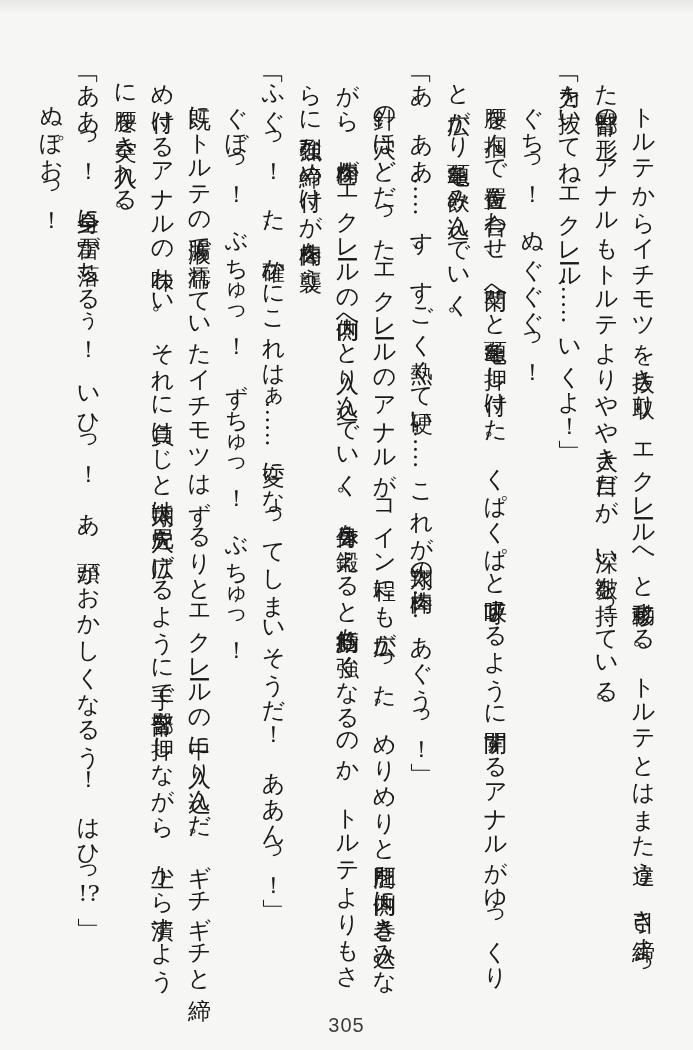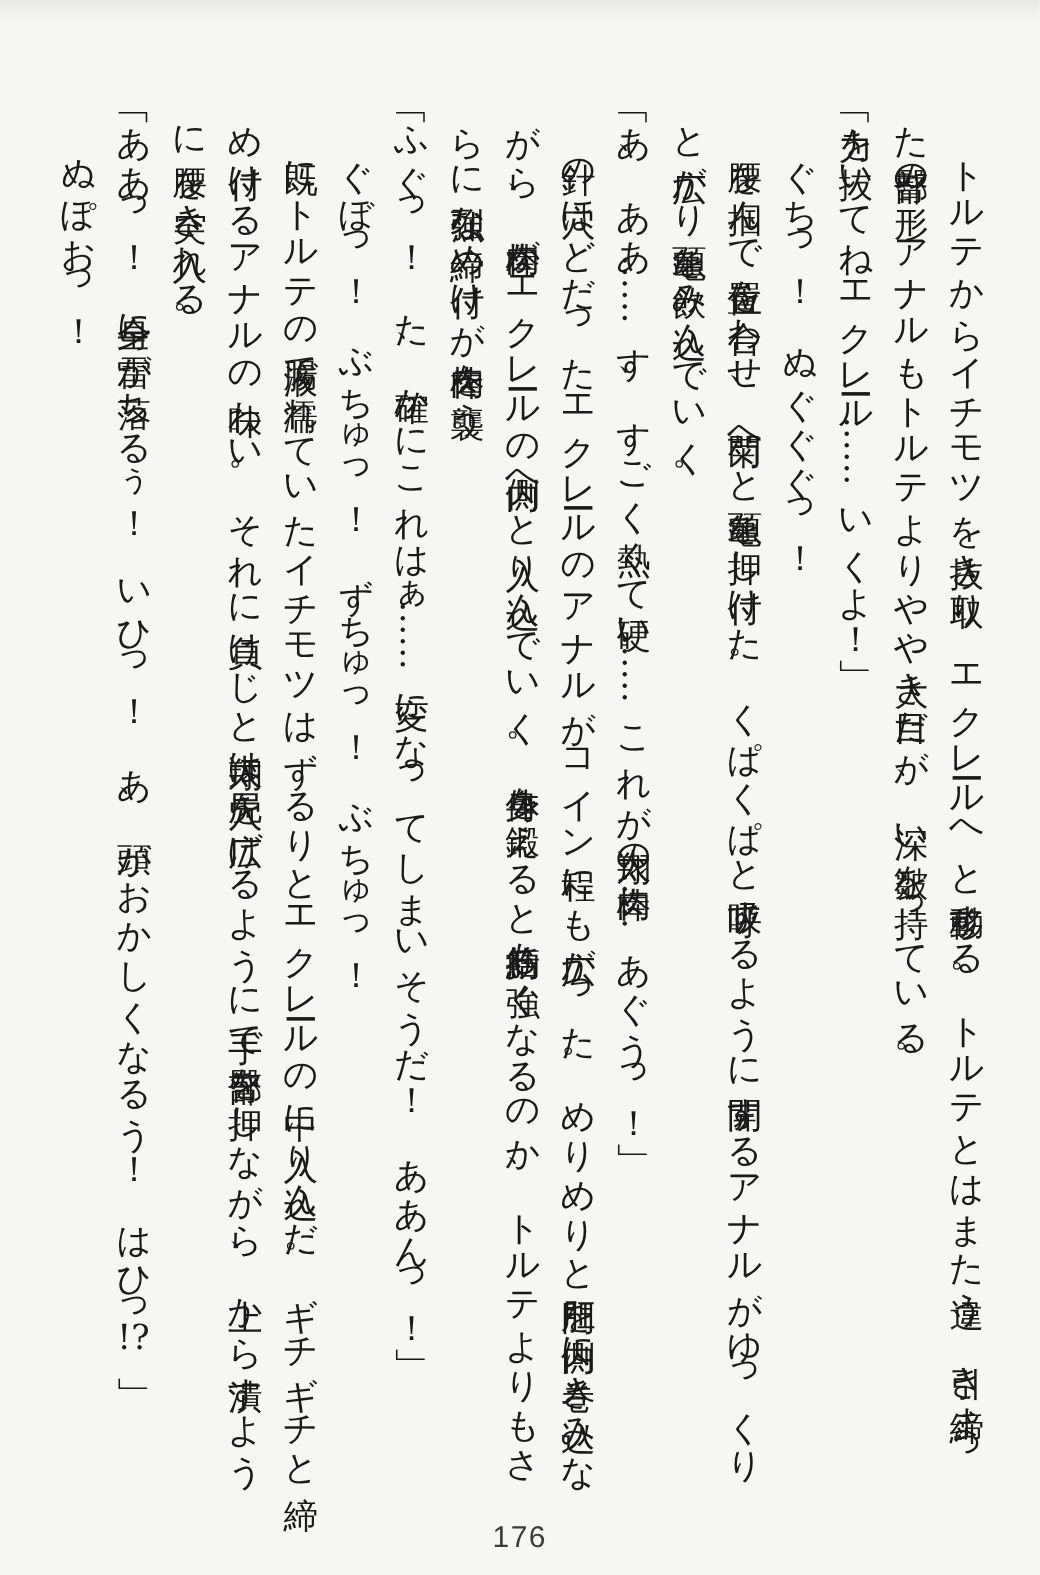--- a/index.html
+++ b/index.html
@@ -74,13 +74,13 @@
     <p class="narration">腰を掴んで位置を合わせ、菊門へと亀頭を押し付けた。くぱくぱと呼吸するように開閉するアナルがゆっくりと広がり亀頭を飲み込んでいく。</p>
     <p class="dialogue">「あ、ああ……す、すごく熱くて硬い……これが翔太の肉棒……あぐうっ！」</p>
     <p class="narration">針の穴ほどだったエクレールのアナルがコイン程にも広がった。めりめりと肛門を内側に巻き込みながら、肉棒がエクレールの内側へと入り込んでいく。身体を鍛えると括約筋も強くなるのか、トルテよりもさらに強烈な締め付けが肉棒を襲う。</p>
     <p class="dialogue">「ふぐっ！　た、確かにこれはぁ……変になってしまいそうだ！　ああんっ！」</p>
     <p class="sfx">ぐぼっ！　ぶちゅっ！　ずちゅっ！　ぶちゅっ！</p>
     <p class="narration">既にトルテの腸液で濡れていたイチモツはずるりとエクレールの中に入り込んだ。ギチギチと締め付けるアナルの味わい。それに負けじと翔太は尻穴を広げるように手で臀部を押しながら、上から潰すように腰を突き入れる。</p>
     <p class="dialogue">「ああっ！　全身に雷が落ちるぅ！　いひっ！　あ、頭がおかしくなるう！　はひっ<span class="tcy">!?</span>」</p>
     <p class="sfx">ぬぽおっ！</p>
   </main>
 
-<footer class="page-number">176</footer>
+<footer class="page-number">305</footer>
 
 </body></html>

